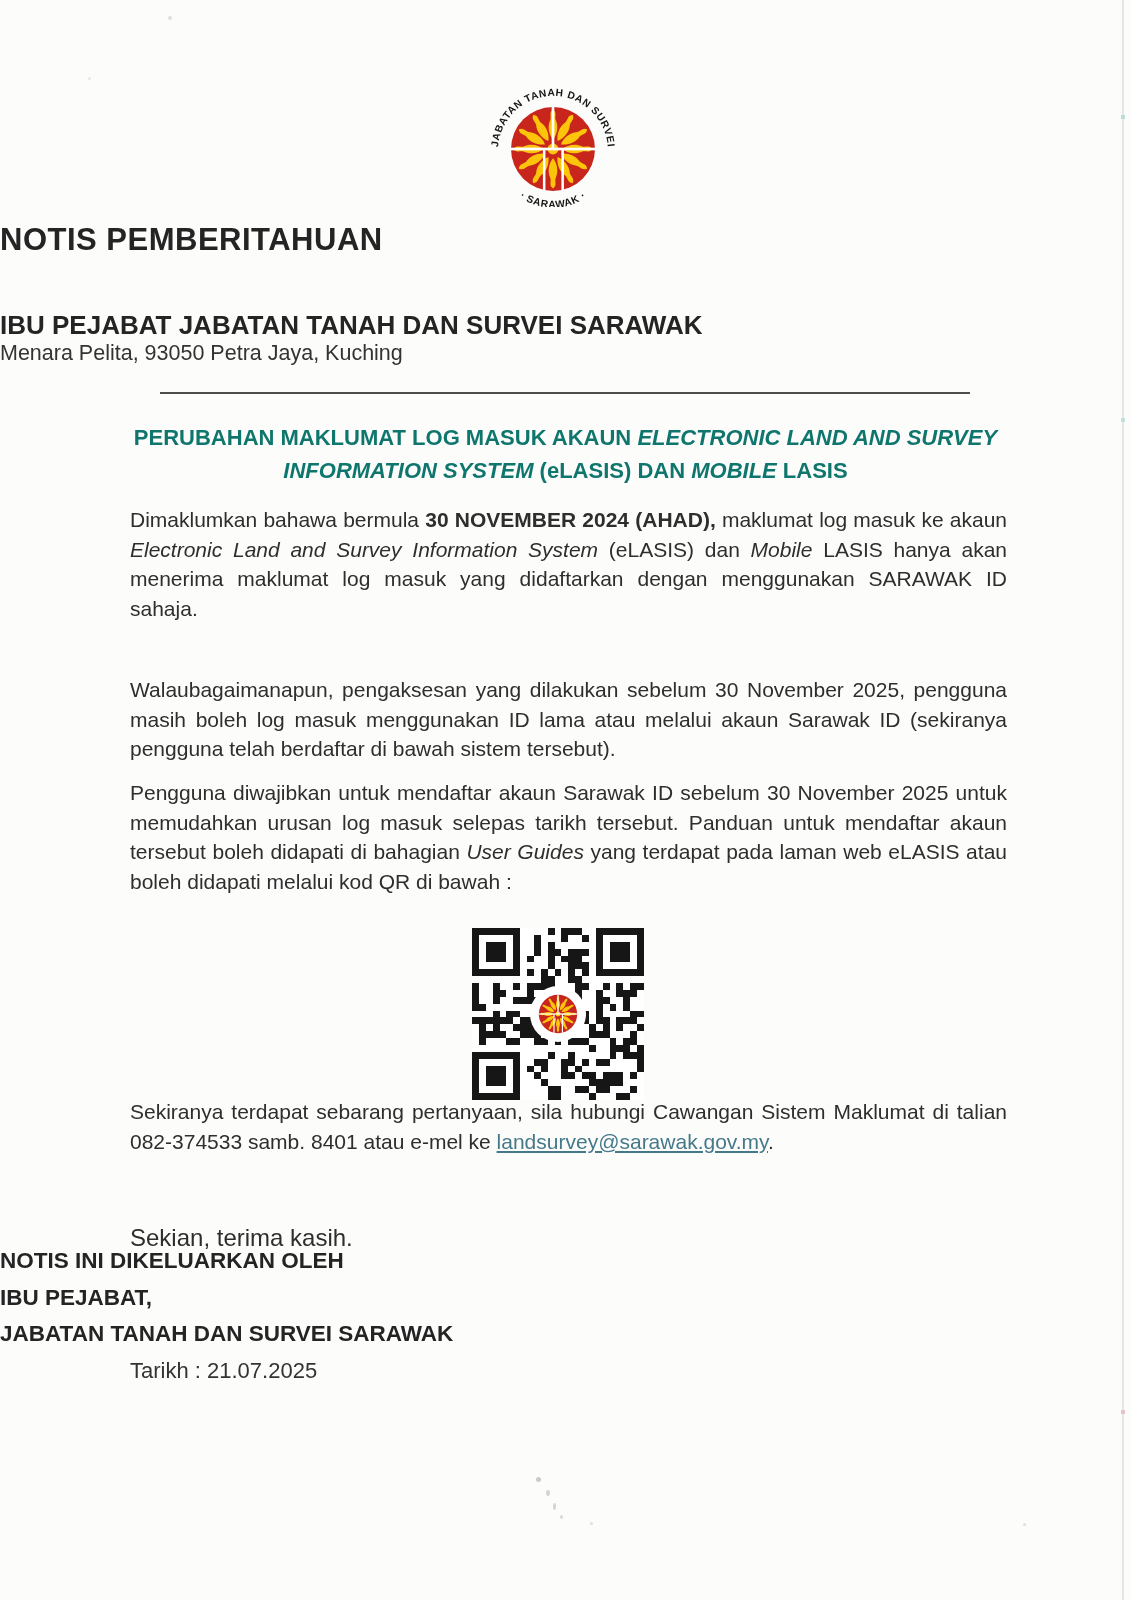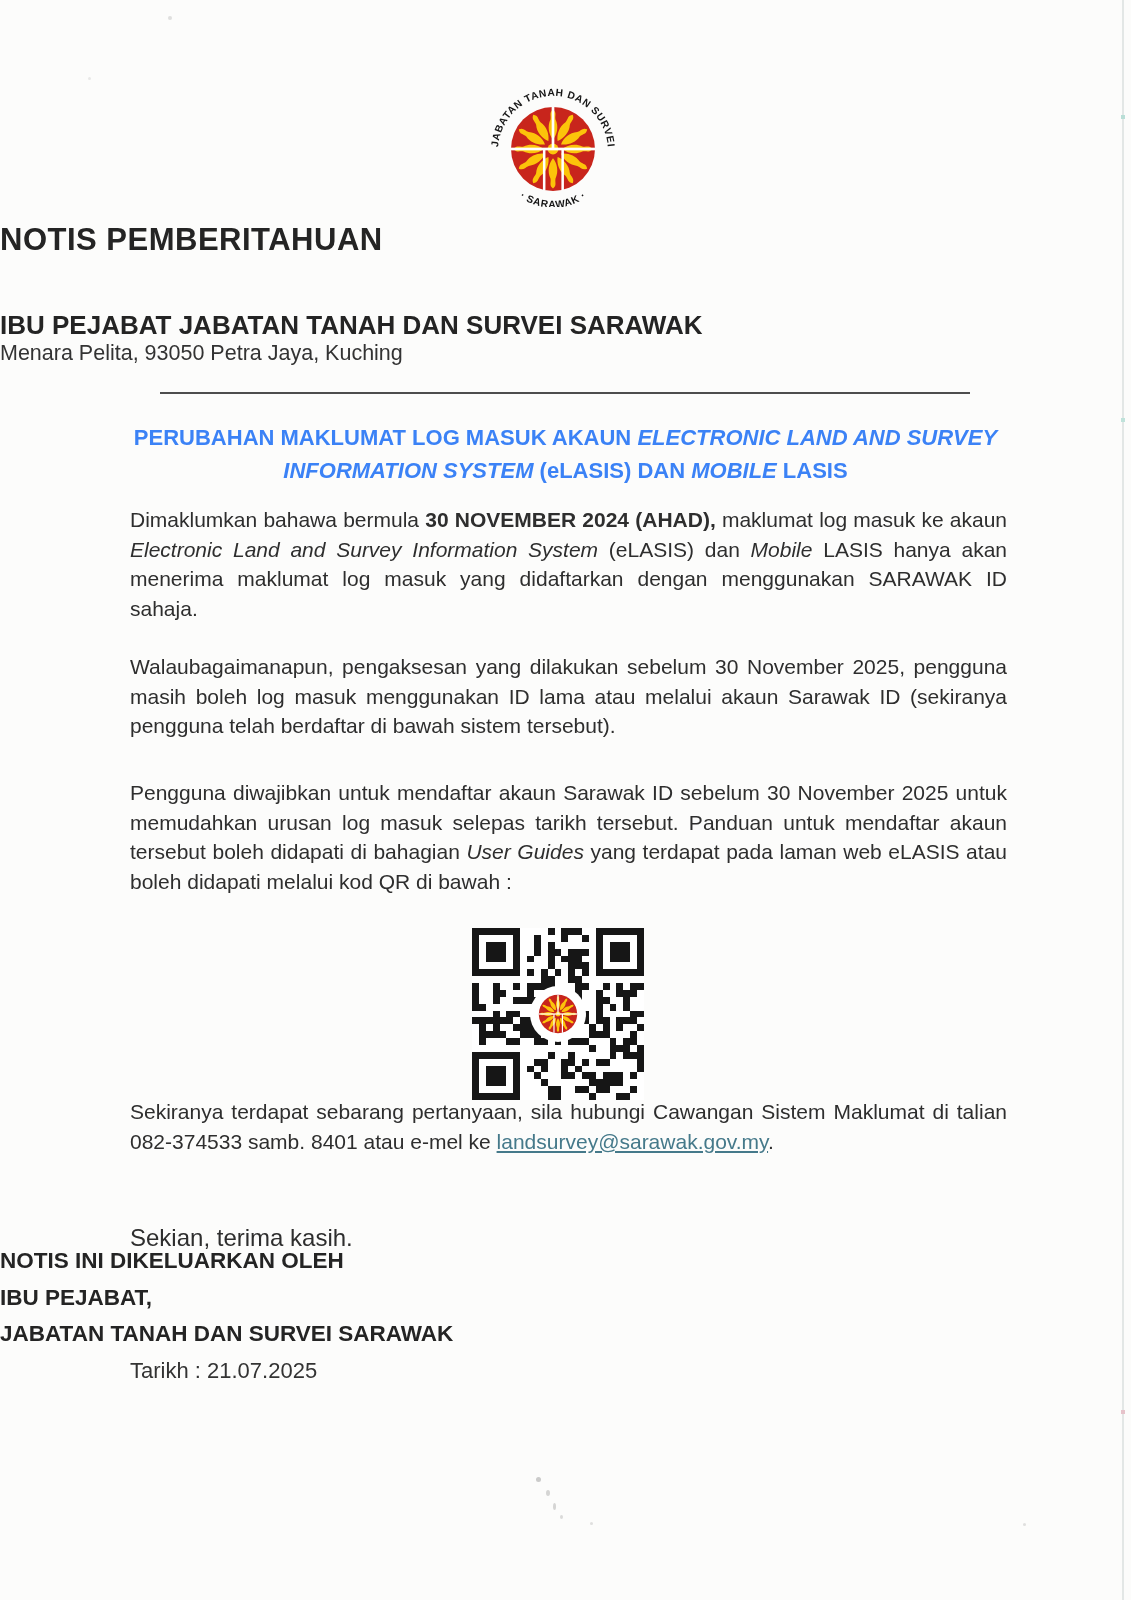--- a/index.html
+++ b/index.html
@@ -14,24 +14,24 @@
   }
   .abs{position:absolute;}
   .center{left:0;width:1131px;text-align:left;}
   .b{font-weight:bold;}
   .i{font-style:italic;}
   .bi{font-weight:bold;font-style:italic;}
   .doc-title{top:222px;font-size:31px;font-weight:bold;color:#242424;letter-spacing:.5px;}
   .org-line{top:303px;font-size:26px;font-weight:bold;color:#242424;margin-top:7px;}
   .address-line{top:341px;font-size:21.5px;color:#333;}
   .rule{top:392px;left:160px;width:810px;border:none;border-top:2px solid #4d4d4d;margin:0;}
-  .subject{top:421px;left:127px;width:877px;text-align:center;font-size:22px;line-height:33px;color:#3b82f6;}
+  .subject{top:421px;left:127px;width:877px;text-align:center;font-size:22px;line-height:33px;color:#0f766e;}
   .para{left:130px;width:877px;font-size:21px;line-height:29.5px;text-align:justify;}
   .p1{top:505px;}
-  .p2{top:652px;}
+  .p2{top:675px;}
   .p3{top:778px;}
   .p-contact{top:1097px;}
   .closing{top:1224px;left:130px;font-size:24px;}
   .issued{top:1243px;font-size:22.5px;font-weight:bold;line-height:36.5px;color:#242424;}
   .date-line{top:1358px;left:130px;font-size:22px;color:#333;text-align:right;}
   .link{color:#45798a;text-decoration:underline;cursor:pointer;}
   .logo-svg{top:85px;left:491px;width:124px;height:122px;}
   .arc-text{font-family:"Liberation Sans",sans-serif;font-size:10.2px;font-weight:bold;fill:#161616;letter-spacing:.6px;}
   .qr{top:928px;left:472px;width:172px;height:172px;}
   .qr svg.modules{width:172px;height:172px;display:block;}

